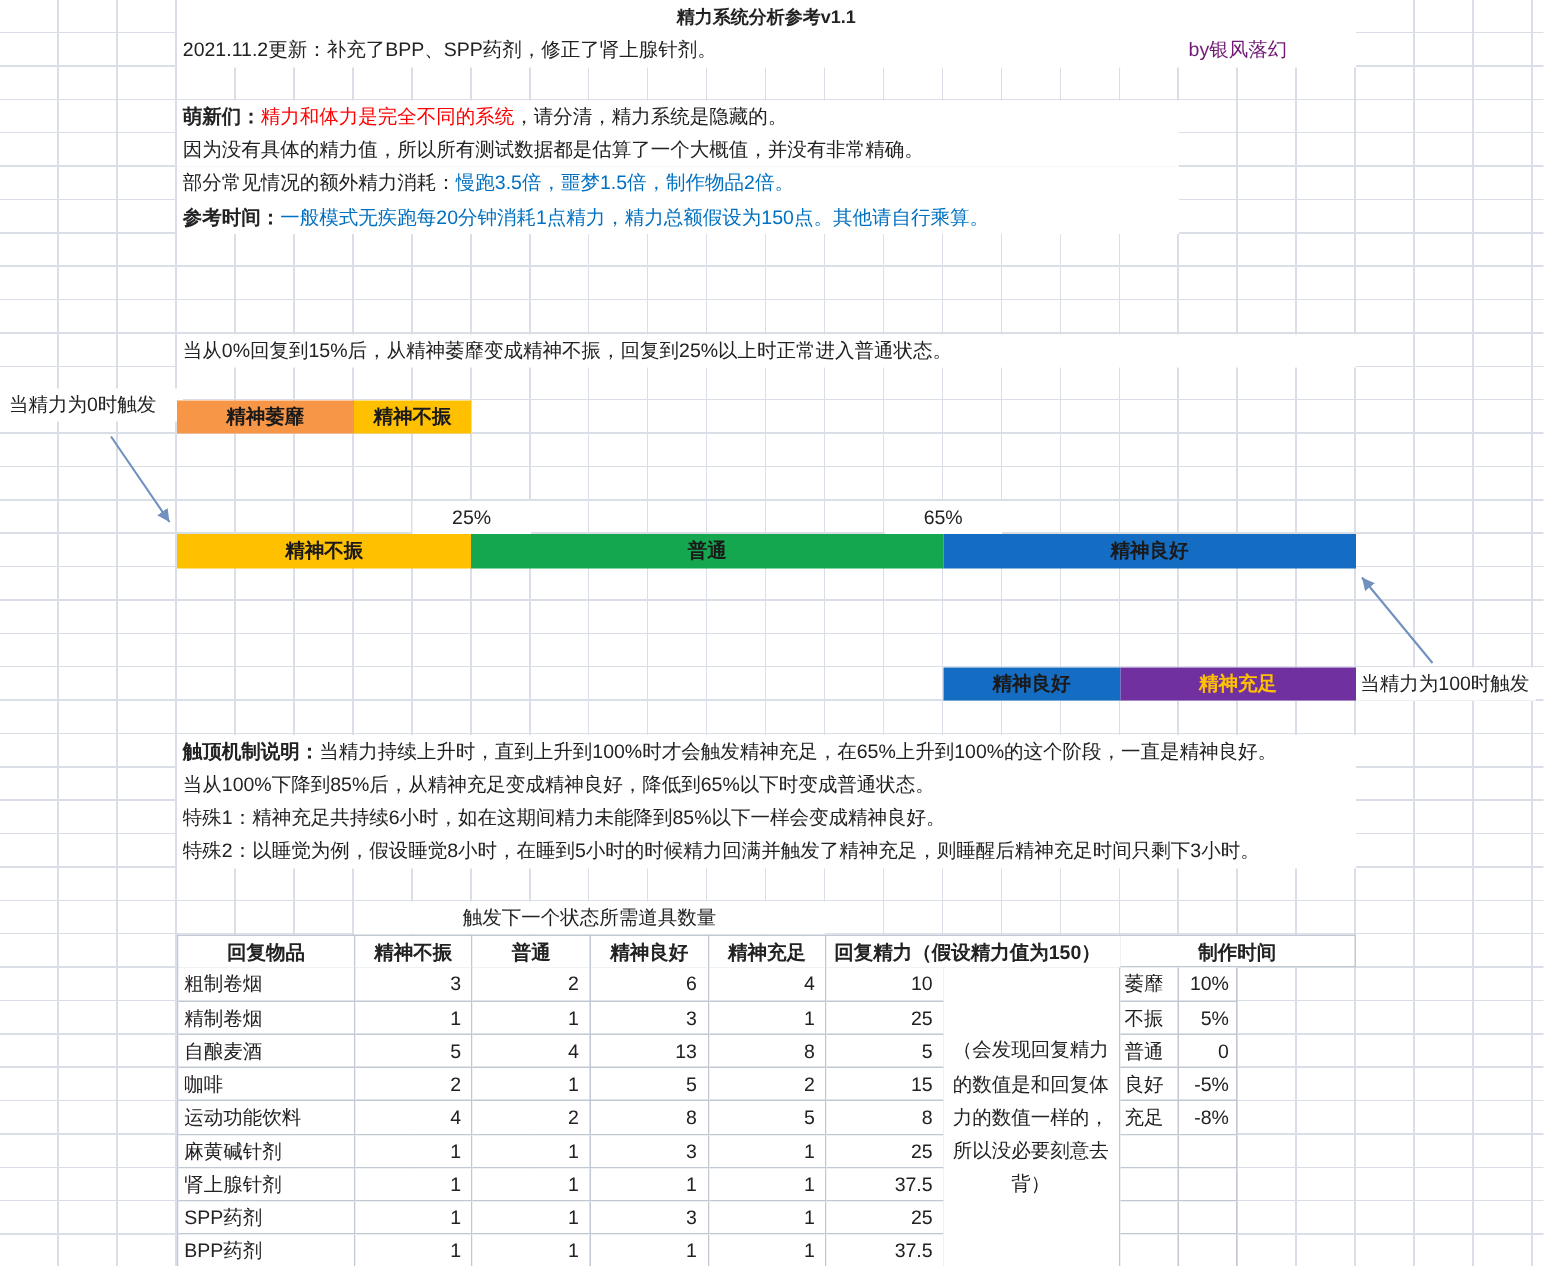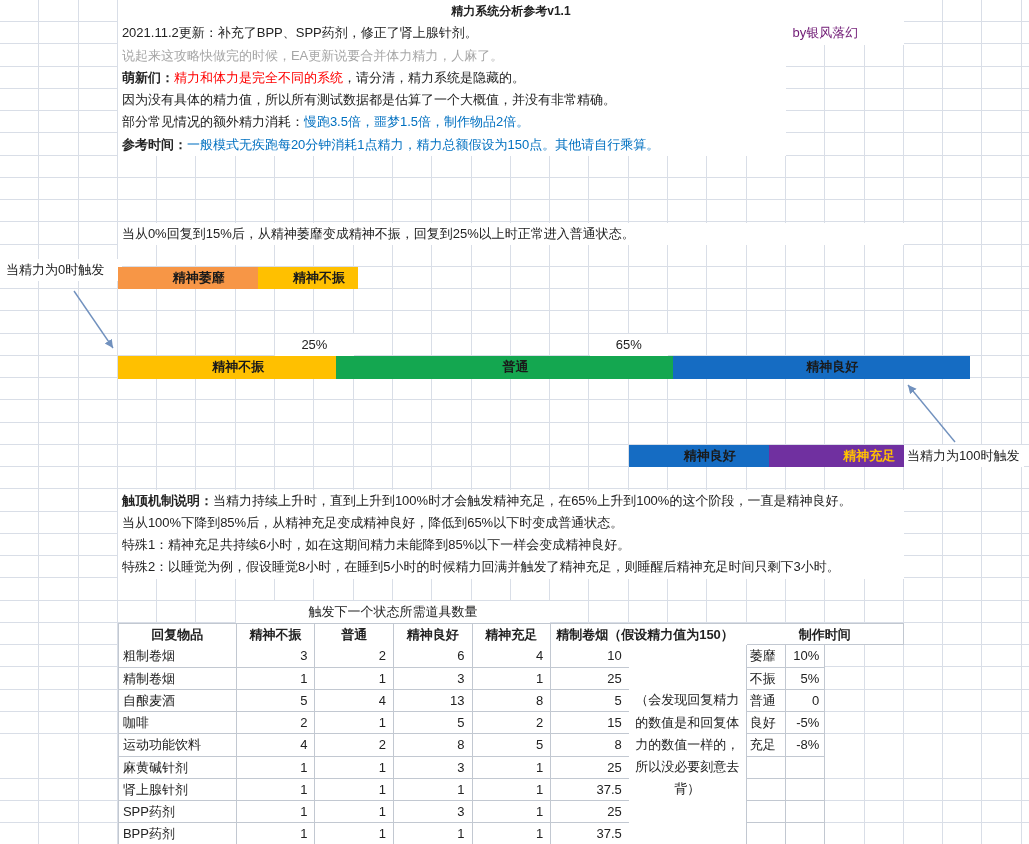--- a/index.html
+++ b/index.html
@@ -13,21 +13,21 @@
   }
   .cellrow{position:absolute;height:22.25px;line-height:22.25px;background:#fff;
     white-space:nowrap;padding-left:4px;box-sizing:border-box;overflow:visible;}
   .ctr{text-align:center;padding-left:0;}
   .b{font-weight:bold;}
   .red{color:#ff0000;}
   .blue{color:#0070c0;}
   .gray{color:#a6a6a6;}
   .link{color:#701a75;cursor:pointer;}
   .bar{position:absolute;display:flex;height:22.25px;}
-  .seg{display:flex;align-items:center;justify-content:center;font-weight:bold;font-size:13px;color:#1a1a1a;padding-left:22px;}
+  .seg{display:flex;align-items:center;justify-content:center;font-weight:bold;font-size:13px;color:#1a1a1a;}
   
   .theadrow,.trow{display:flex;height:22.25px;box-sizing:border-box;}
   .tc{box-sizing:border-box;height:22.25px;line-height:21.25px;border-right:1px solid #c2c8d1;
       border-bottom:1px solid #c2c8d1;background:#fff;white-space:nowrap;}
   .tname{width:117.9px;padding-left:4px;}
   .tnum{width:78.6px;text-align:right;padding-right:7px;}
   .thc{font-weight:bold;text-align:center;padding:0;}
   #tbl-head{position:absolute;left:117.9px;top:623px;border-left:1px solid #c2c8d1;border-top:1px solid #c2c8d1;display:flex;}
   #tbl-body{position:absolute;left:117.9px;top:645.25px;border-left:1px solid #c2c8d1;}
   #note-cell{position:absolute;left:628.8px;top:645.25px;width:117.9px;height:200.25px;background:#fff;
@@ -45,21 +45,20 @@
 </head>
 <body>
 
 <div id="sheet">
 
   <div class="cellrow ctr b" style="left:117.9px;top:0;width:786px;font-size:12px;">精力系统分析参考v1.1</div>
 
   <div class="cellrow" style="left:117.9px;top:22.25px;width:628.8px;">2021.11.2更新：补充了BPP、SPP药剂，修正了肾上腺针剂。</div>
   <div class="cellrow ctr link" style="left:746.7px;top:22.25px;width:157.2px;">by银风落幻</div>
 
-  <div class="cellrow gray" style="left:117.9px;top:44.5px;width:668.1px;">说起来这攻略快做完的时候，EA更新说要合并体力精力，人麻了。</div>
 
   <div class="cellrow" style="left:117.9px;top:66.75px;width:668.1px;">
     <span class="b">萌新们：</span><span class="red">精力和体力是完全不同的系统</span><span>，请分清，精力系统是隐藏的。</span>
   </div>
 
   <div class="cellrow" style="left:117.9px;top:89px;width:668.1px;">因为没有具体的精力值，所以所有测试数据都是估算了一个大概值，并没有非常精确。</div>
 
   <div class="cellrow" style="left:117.9px;top:111.25px;width:668.1px;">
     <span>部分常见情况的额外精力消耗：</span><span class="blue">慢跑3.5倍，噩梦1.5倍，制作物品2倍。</span>
   </div>
@@ -99,21 +98,21 @@
   <div class="cellrow" style="left:117.9px;top:556.25px;width:786px;">特殊2：以睡觉为例，假设睡觉8小时，在睡到5小时的时候精力回满并触发了精神充足，则睡醒后精神充足时间只剩下3小时。</div>
 
   <div class="cellrow ctr" style="left:235.8px;top:600.75px;width:314.4px;">触发下一个状态所需道具数量</div>
 
   <div id="tbl-head">
     <div class="tc tname thc">回复物品</div>
     <div class="tc tnum thc">精神不振</div>
     <div class="tc tnum thc">普通</div>
     <div class="tc tnum thc">精神良好</div>
     <div class="tc tnum thc">精神充足</div>
-    <div class="tc thc" style="width:196.5px;text-align:left;padding-left:5px;">精制卷烟（假设精力值为150）</div>
+    <div class="tc thc" style="width:196.5px;text-align:left;padding-left:5px;">回复精力（假设精力值为150）</div>
   </div>
 
   <div id="tbl-body">
     <div class="trow">
       <div class="tc tname">粗制卷烟</div>
       <div class="tc tnum">3</div>
       <div class="tc tnum">2</div>
       <div class="tc tnum">6</div>
       <div class="tc tnum">4</div>
       <div class="tc tnum">10</div>

